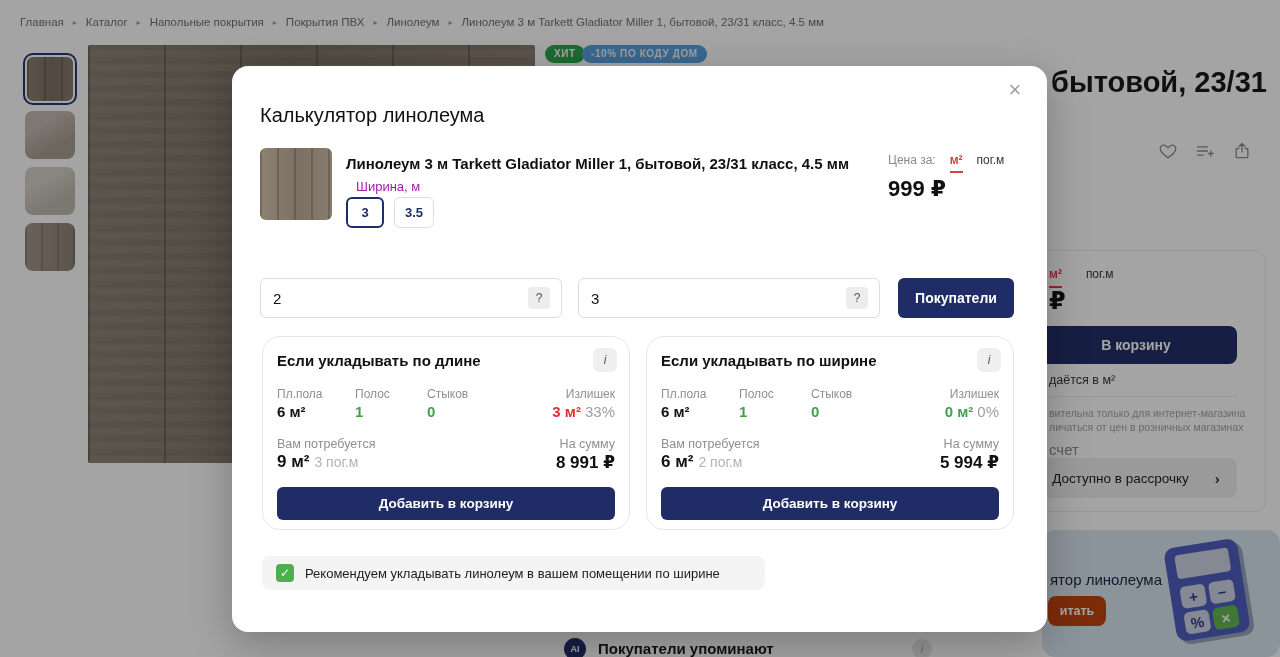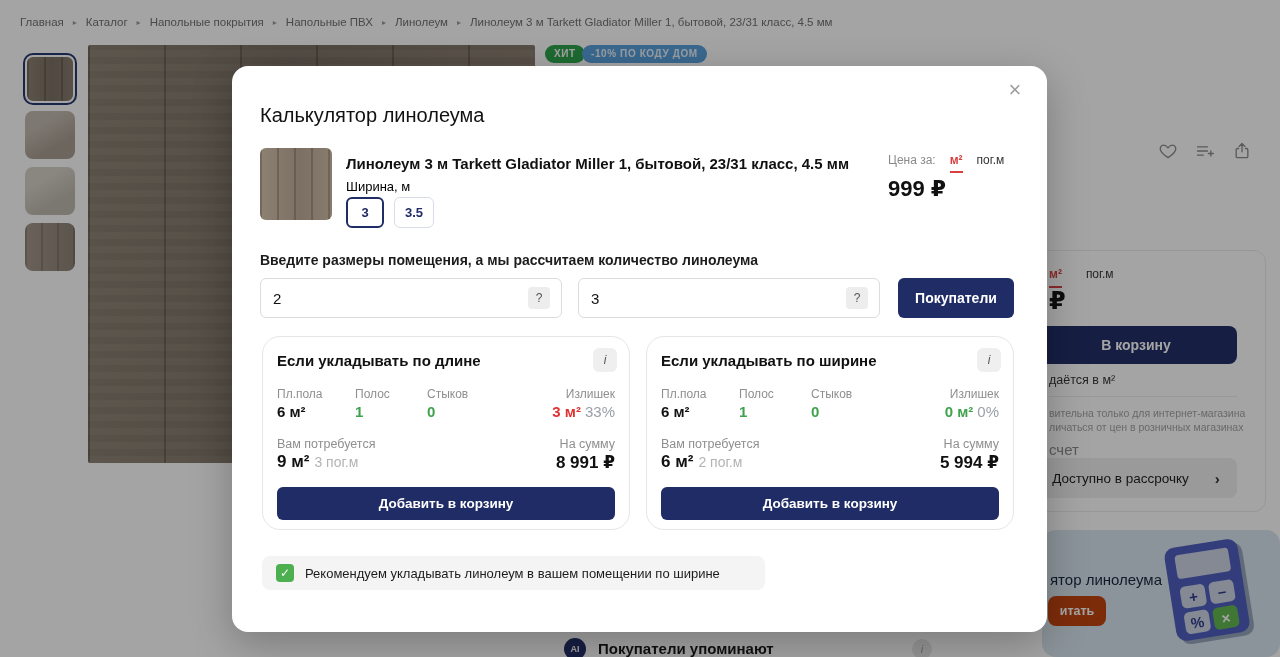--- a/index.html
+++ b/index.html
@@ -86,21 +86,21 @@
 
   
   .modal { position:absolute; left:232px; top:66px; width:815px; height:566px; background:#fff;
            border-radius:16px; box-shadow:0 12px 40px rgba(0,0,0,.25); }
   .m-close { position:absolute; right:16px; top:8px; width:32px; height:32px; font-size:22px; color:#9e9e9e;
              display:flex; align-items:center; justify-content:center; cursor:pointer; }
   .m-title { position:absolute; left:28px; top:38px; font-size:20px; font-weight:500; color:#111; }
 
   .m-prod-thumb { position:absolute; left:28px; top:82px; width:72px; height:72px; border-radius:6px; }
   .m-prod-title { position:absolute; left:114px; top:89px; width:540px; font-size:15px; font-weight:600; color:#111; }
-  .m-width-label { position:absolute; left:114px; top:113px; font-size:13px; color:#000000; }
+  .m-width-label { position:absolute; left:124px; top:113px; font-size:13px; color:#a21caf; }
   .m-chips { position:absolute; left:114px; top:131px; display:flex; gap:10px; }
   .chip { min-width:38px; height:31px; padding:0 10px; border-radius:6px; border:1px solid #d8dde8;
           font-size:13px; font-weight:600; color:#1f2c66; background:#fff;
           display:flex; align-items:center; justify-content:center; cursor:pointer; }
   .chip.sel { border:2px solid #1f2c66; }
 
   .m-price-row { position:absolute; left:656px; top:87px; display:flex; align-items:flex-start; gap:14px; font-size:12px; }
   .m-price-label { color:#8a8a8a; }
   .m-ptab-m2 { color:#d84040; font-weight:bold; padding-bottom:4px; border-bottom:2px solid #d84040; }
   .m-ptab-pogm { color:#333; }
@@ -150,39 +150,40 @@
 
 <div class="page">
 
   <nav class="breadcrumb">
     <span>Главная</span>
     <span class="sep">▸</span>
     <span>Каталог</span>
     <span class="sep">▸</span>
     <span>Напольные покрытия</span>
     <span class="sep">▸</span>
-    <span>Напольные ПВХ</span>
+    <span>Покрытия ПВХ</span>
     <span class="sep">▸</span>
     <span>Линолеум</span>
     <span class="sep">▸</span>
     <span>Линолеум 3 м Tarkett Gladiator Miller 1, бытовой, 23/31 класс, 4.5 мм</span>
   </nav>
 
   <div class="thumbs">
     <div class="thumb wood1 sel"></div>
     <div class="thumb thumb2"></div>
     <div class="thumb thumb3"></div>
     <div class="thumb thumb4"></div>
   </div>
 
   <div class="main-photo"></div>
 
   <span class="badge badge-hit">ХИТ</span>
   <span class="badge badge-promo">-10% ПО КОДУ ДОМ</span>
 
+  <h1 class="bg-title">бытовой, 23/31</h1>
 
   <div class="bg-actions">
     <span>
       <svg width="20" height="20" viewBox="0 0 24 24" fill="none" stroke="#8a8a8a" stroke-width="1.6" stroke-linecap="round" stroke-linejoin="round">
           <path d="M12 20s-7-4.6-9-9c-1.2-2.8.7-6 3.8-6 2 0 3.5 1.2 5.2 3.2C13.7 6.2 15.2 5 17.2 5c3.1 0 5 3.2 3.8 6-2 4.4-9 9-9 9z"></path>
         </svg>
     </span>
     <span>
       <svg width="20" height="20" viewBox="0 0 24 24" fill="none" stroke="#8a8a8a" stroke-width="1.6" stroke-linecap="round">
           <path d="M3 7h12M3 12h12M3 17h7M16 15h6M19 12v6"></path>
@@ -249,21 +250,20 @@
       <div class="chip">3.5</div>
     </div>
 
     <div class="m-price-row">
       <span class="m-price-label">Цена за:</span>
       <span class="m-ptab-m2">м²</span>
       <span class="m-ptab-pogm">пог.м</span>
     </div>
     <div class="m-price-value">999 ₽</div>
 
-    <div class="m-instruction">Введите размеры помещения, а мы рассчитаем количество линолеума</div>
 
     <input class="m-input m-input1" type="text" value="2" style="">
     <div class="help-chip help1">?</div>
     <input class="m-input m-input2" type="text" value="3" style="">
     <div class="help-chip help2">?</div>
     <button class="m-calc-btn">Покупатели</button>
 
     <div class="m-card left">
       <div class="c-title">Если укладывать по длине</div>
       <div class="c-info">i</div>

